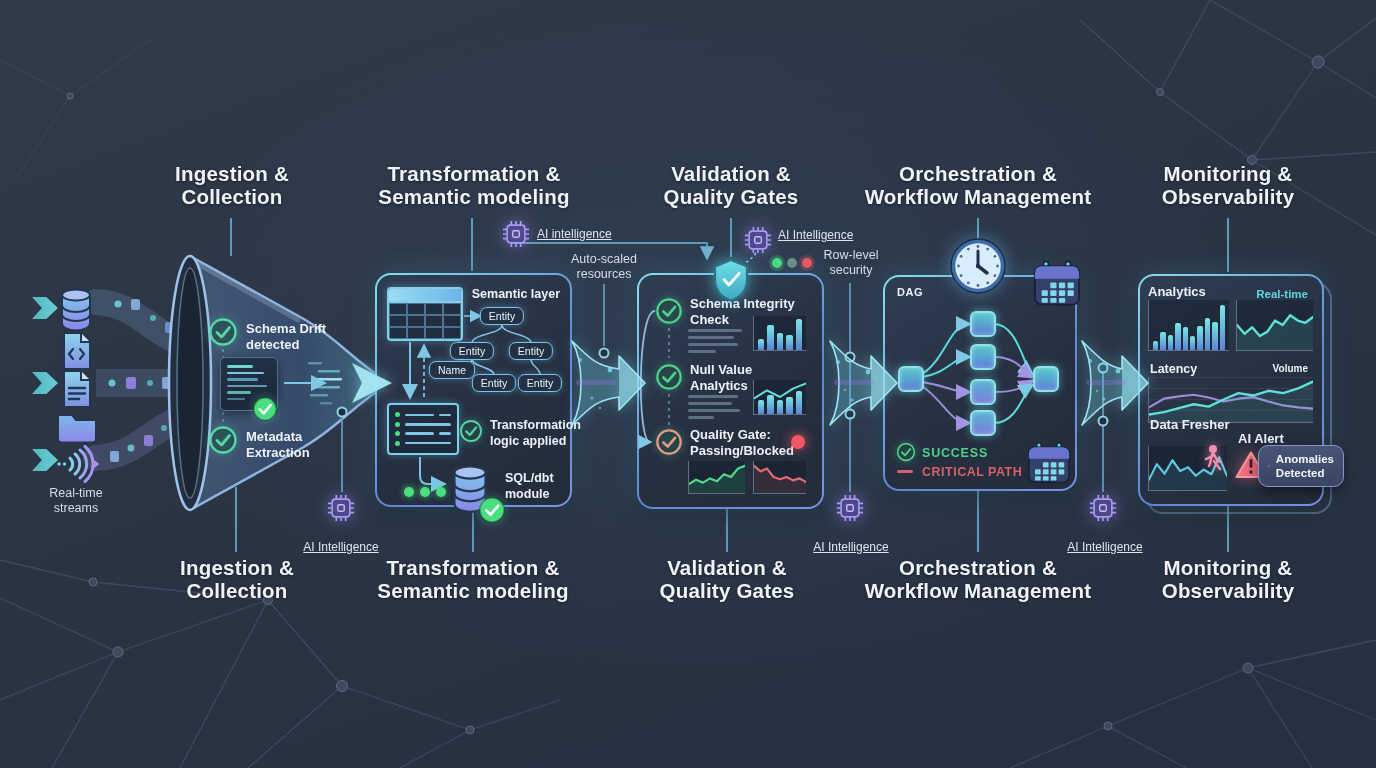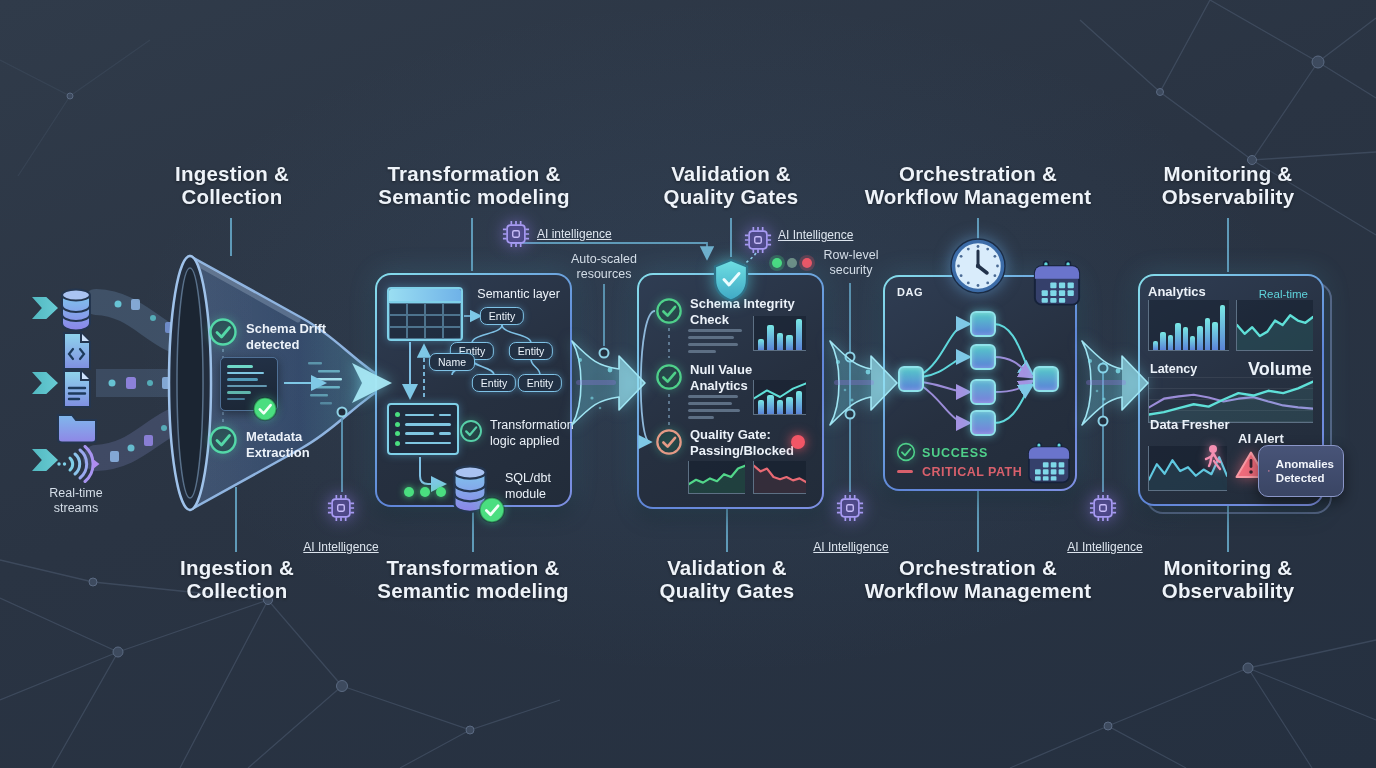--- a/index.html
+++ b/index.html
@@ -30,21 +30,21 @@
   .chk{position:absolute;z-index:4;filter:drop-shadow(0 0 5px rgba(80,220,170,.45));}
   .chip{position:absolute;z-index:4;filter:drop-shadow(0 0 8px rgba(150,125,245,.85));}
   .skel{position:absolute;display:flex;flex-direction:column;gap:4px;z-index:4;}
   .skel b{display:block;height:3px;border-radius:2px;background:#5d6f84;}
   .tile{position:absolute;background:rgba(14,24,38,.42);z-index:4;
     border-left:1.5px solid #5d7084;border-bottom:1.5px solid #5d7084;}
   .bars{display:flex;align-items:flex-end;gap:3px;width:100%;height:100%;padding:3px 4px 0;box-sizing:border-box;}
   .bars i{flex:1;border-radius:2px 2px 0 0;background:linear-gradient(180deg,#78e8e4,#5b84d8);}
   .spark{position:absolute;left:0;top:0;width:100%;height:100%;}
   .lab{position:absolute;font-size:13px;font-weight:bold;color:#ecf2f9;line-height:16px;z-index:4;white-space:nowrap;}
-  .lab.n{font-weight:normal;}
+  .lab.n{font-weight:bold;}
   .node{position:absolute;width:22px;height:22px;transform:translate(-50%,-50%);border-radius:6px;z-index:4;
     border:2px solid #8fe2ea;background:linear-gradient(180deg,#55c9c9,#5b80d8);
     box-shadow:0 0 9px rgba(110,222,236,.55),inset 0 0 5px rgba(255,255,255,.35);}
   .node.p{background:linear-gradient(180deg,#57b4d0,#7c7edc);}
   .dotg{position:absolute;width:10px;height:10px;border-radius:50%;background:#4ade80;z-index:4;
     box-shadow:0 0 7px rgba(74,222,128,.8);}
   .reddot{position:absolute;width:14px;height:14px;border-radius:50%;background:#f25666;z-index:4;
     box-shadow:0 0 12px rgba(242,86,102,.9);}
   .codeblock{position:absolute;width:58px;height:54px;border:1.5px solid #4f7096;border-radius:5px;z-index:4;
     background:linear-gradient(170deg,#233248,#1b2635);box-shadow:0 3px 10px rgba(0,0,0,.4);
@@ -515,21 +515,21 @@
         <s></s>
         <s></s>
         <s></s>
         <s></s>
       </div>
     </div>
   <div class="lab n" style="left:440px;top:286px;width:120px;text-align:right;font-size:12.5px;">Semantic layer</div>
   <div class="ent" style="left:502px;top:316px;">Entity</div>
   <div class="ent" style="left:472px;top:351px;">Entity</div>
   <div class="ent" style="left:531px;top:351px;">Entity</div>
-  <div class="ent" style="left:452px;top:362px;">Name</div>
+  <div class="ent" style="left:452px;top:370px;">Name</div>
   <div class="ent" style="left:494px;top:383px;">Entity</div>
   <div class="ent" style="left:540px;top:383px;">Entity</div>
   <div class="tbl2" style="left:387px;top:403px;width:72px;height:52px;">
     <div class="r">
         <i></i>
         <b></b>
         <b style="flex:.4"></b>
       </div>
       <div class="r">
         <i></i>
@@ -696,21 +696,21 @@
         <i style="height: 95%;"></i>
       </div>
     </div>
   <div class="tile" style="left:1236px;top:300px;width:76px;height:50px;">
     <svg class="spark" viewBox="0 0 100 100" preserveAspectRatio="none">
         <polygon points="0,50 10,67.6 20,54.4 30,72 40,63.2 50,41.2 60,50 70,30.64 80,41.2 90,45.599999999999994 100,34.16 100,100 0,100" fill="rgba(95,224,216,.15)"></polygon>
         <polyline points="0,50 10,67.6 20,54.4 30,72 40,63.2 50,41.2 60,50 70,30.64 80,41.2 90,45.599999999999994 100,34.16" fill="none" stroke="#5fe0d8" stroke-width="2.4" vector-effect="non-scaling-stroke" stroke-linejoin="round" stroke-linecap="round"></polyline>
       </svg>
     </div>
   <div class="lab" style="left:1150px;top:361px;font-size:12.5px;">Latency</div>
-  <div class="lab" style="left:1248px;top:361px;width:60px;font-size:18px;">Volume</div>
+  <div class="lab" style="left:1248px;top:361px;width:60px;text-align:right;font-size:10px;">Volume</div>
   <div class="tile wide-grid" style="left:1148px;top:377px;width:164px;height:45px;">
     <svg class="spark" viewBox="0 0 100 100" preserveAspectRatio="none">
         <polyline points="0,67.6 9.090909090909092,48.239999999999995 18.181818181818183,42.96 27.27272727272727,39.44 36.36363636363637,45.599999999999994 45.45454545454545,54.4 54.54545454545454,48.239999999999995 63.63636363636363,44.72 72.72727272727273,54.4 81.81818181818183,63.2 90.9090909090909,67.6 100,70.24" fill="none" stroke="#9b8cd8" stroke-width="2.2" vector-effect="non-scaling-stroke" stroke-linejoin="round" stroke-linecap="round"></polyline>
       </svg>
     <svg class="spark" viewBox="0 0 100 100" preserveAspectRatio="none">
         <polygon points="0,83.44 9.090909090909092,78.16 18.181818181818183,69.36 27.27272727272727,60.56 36.36363636363637,65.84 45.45454545454545,50 54.54545454545454,35.919999999999995 63.63636363636363,41.2 72.72727272727273,30.64 81.81818181818183,35.919999999999995 90.9090909090909,25.36 100,10.400000000000006 100,100 0,100" fill="rgba(95,224,216,.10)"></polygon>
         <polyline points="0,83.44 9.090909090909092,78.16 18.181818181818183,69.36 27.27272727272727,60.56 36.36363636363637,65.84 45.45454545454545,50 54.54545454545454,35.919999999999995 63.63636363636363,41.2 72.72727272727273,30.64 81.81818181818183,35.919999999999995 90.9090909090909,25.36 100,10.400000000000006" fill="none" stroke="#5fe0d8" stroke-width="2.4" vector-effect="non-scaling-stroke" stroke-linejoin="round" stroke-linecap="round"></polyline>
       </svg>
     </div>
   <div class="lab" style="left:1150px;top:417px;">Data Fresher</div>
@@ -720,21 +720,21 @@
         <polygon points="0,76.4 10,41.2 20,63.2 30,32.400000000000006 40,57.04 50,48.239999999999995 60,67.6 70,53.519999999999996 80,64.08 90,25.36 100,67.6 100,100 0,100" fill="rgba(95,200,224,.12)"></polygon>
         <polyline points="0,76.4 10,41.2 20,63.2 30,32.400000000000006 40,57.04 50,48.239999999999995 60,67.6 70,53.519999999999996 80,64.08 90,25.36 100,67.6" fill="none" stroke="#5fc8e0" stroke-width="2.2" vector-effect="non-scaling-stroke" stroke-linejoin="round" stroke-linecap="round"></polyline>
       </svg>
     </div>
   <svg class="abs" style="left:1200px;top:443px;z-index:5;filter:drop-shadow(0 0 5px rgba(244,143,177,.7))" width="26" height="30">
       <use href="#person"></use>
     </svg>
   <svg class="abs" style="left:1234px;top:450px;z-index:6;filter:drop-shadow(0 0 7px rgba(239,107,123,.6))" width="34" height="30">
       <use href="#warn"></use>
     </svg>
-  <div class="tooltip" style="left:1258px;top:445px;width:86px;height:52px;">
+  <div class="tooltip" style="left:1258px;top:445px;width:86px;height:42px;">
     <svg width="17" height="20" viewBox="0 0 20 24">
         <use href="#bell"></use>
       </svg>
     <div class="txt">
         <div>Anomalies</div>
         <div>Detected</div>
       </div>
   </div>
 
 </div>

